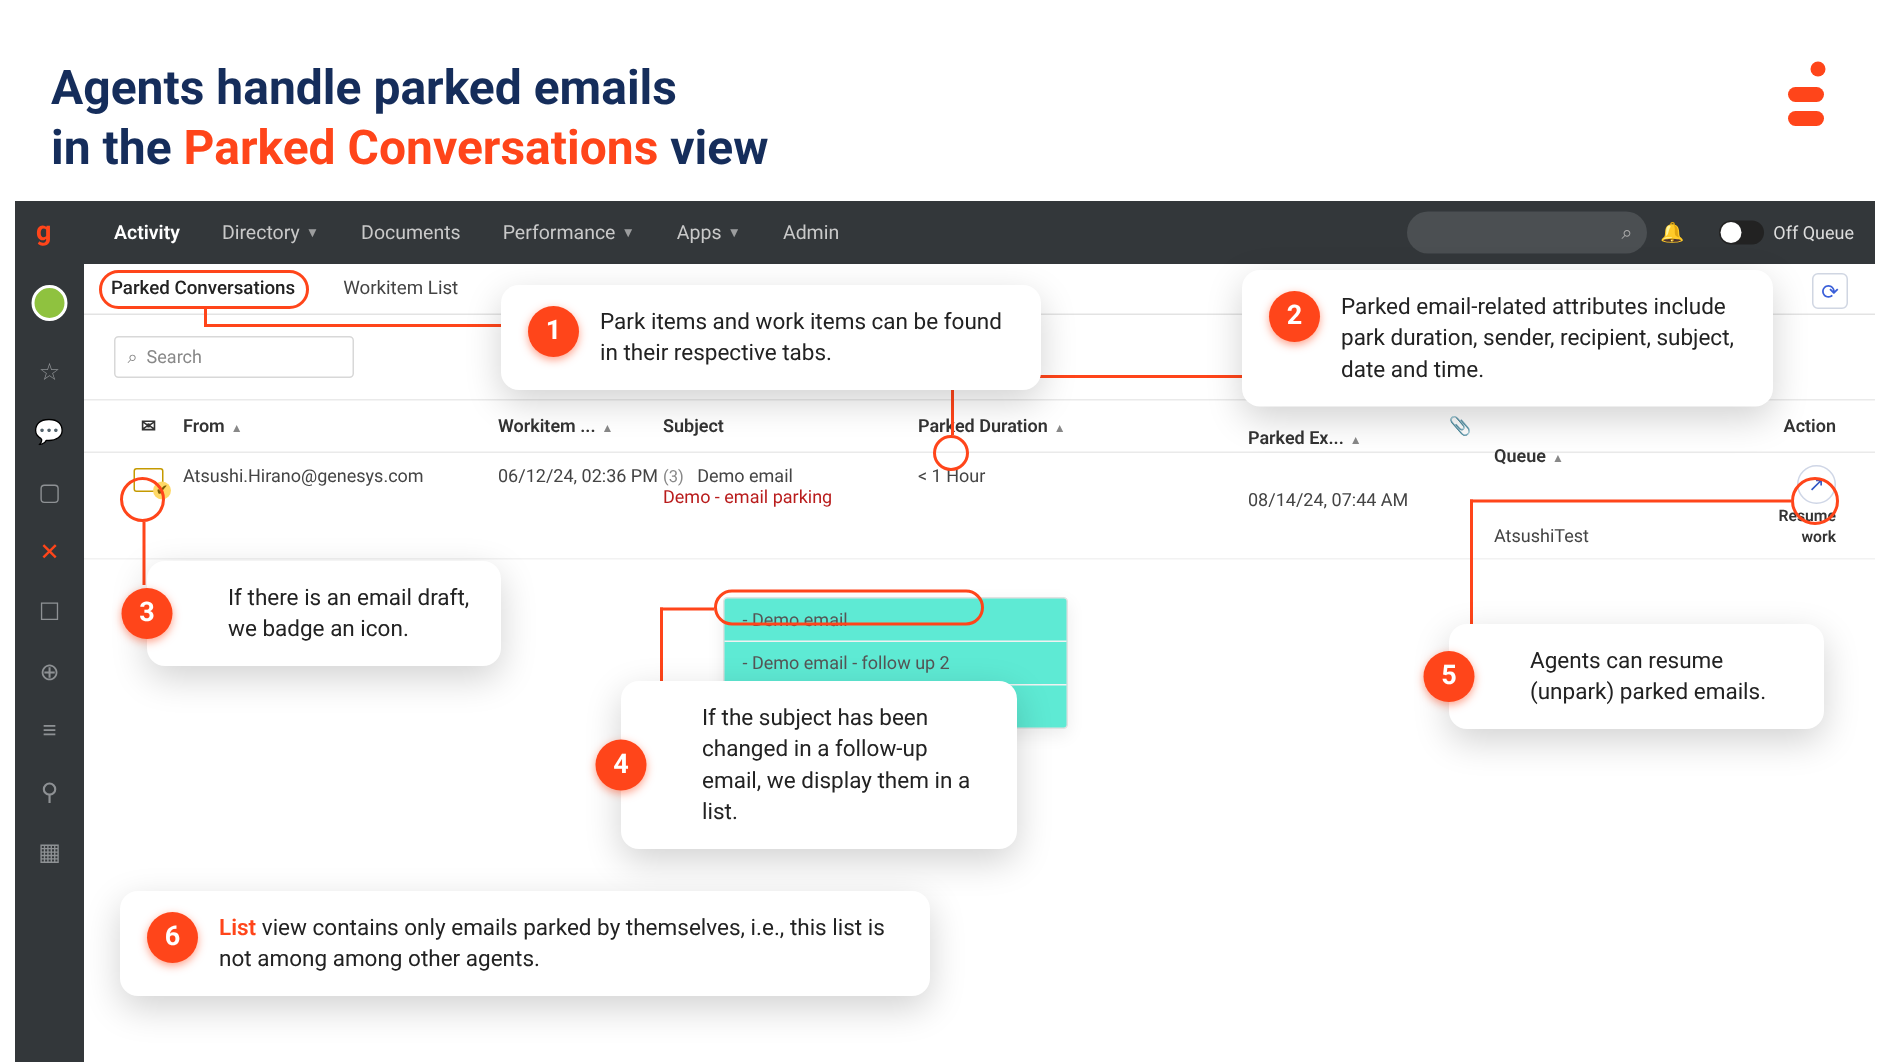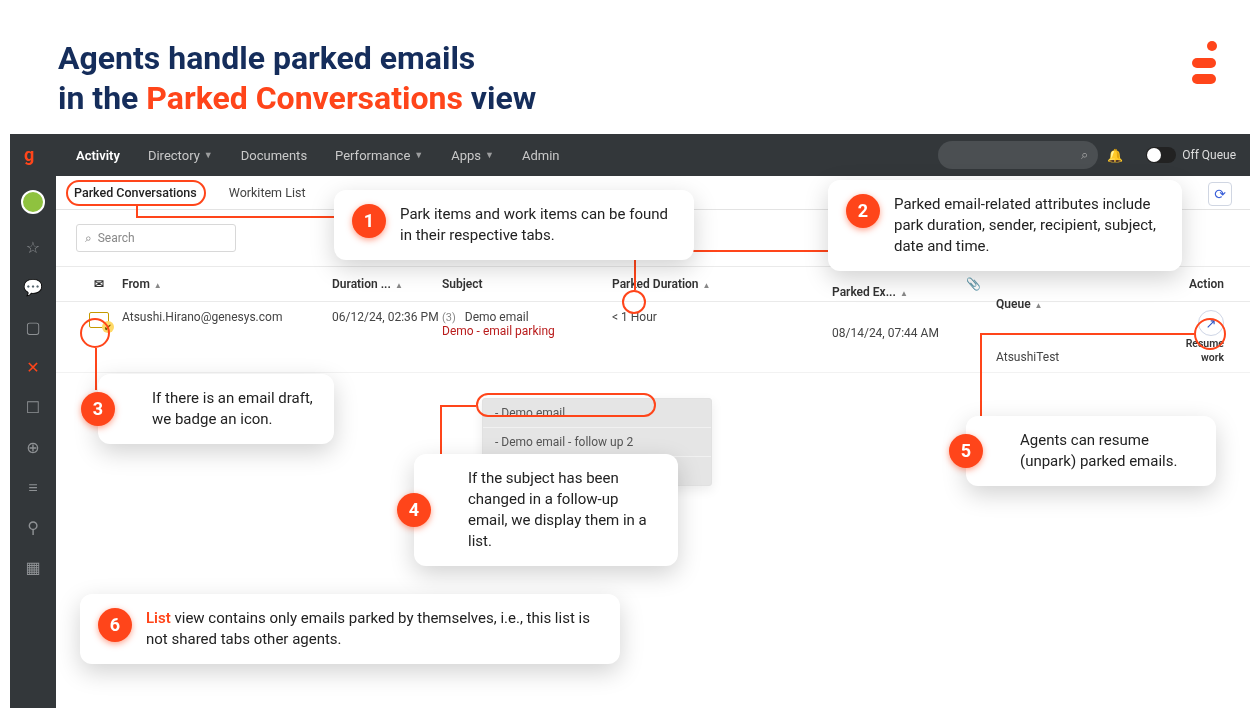--- a/index.html
+++ b/index.html
@@ -1,19 +1,19 @@
 <!DOCTYPE html>
 <html><head>
 <meta charset="utf-8">
 <style>
   * { box-sizing: border-box; margin: 0; padding: 0; font-family: -apple-system, BlinkMacSystemFont, "Segoe UI", Roboto, sans-serif; }
   body { width: 1260px; height: 708px; background: #fff; position: relative; overflow: hidden; }
 
   
-  .slide-title { position: absolute; left: 34px; top: 38px; font-size: 32px; font-weight: 700; color: #152d5b; line-height: 1.25; margin-left: 24px; }
+  .slide-title { position: absolute; left: 34px; top: 38px; font-size: 32px; font-weight: 700; color: #152d5b; line-height: 1.25; }
   .slide-title .accent { color: #ff451a; }
   .brand-logo { position: absolute; right: 40px; top: 40px; width: 32px; height: 48px; }
   .brand-logo svg { width:100%; height:100%; }
 
   
   .app { position:absolute; left:10px; top:134px; right:10px; bottom:0; background:#fff; }
 
   
   .topbar { height:42px; background:#33373a; display:flex; align-items:center; color:#c9c9c9; font-size:13px; padding-left:52px; position:relative; }
   .topbar .nav-item { padding:0 14px; display:flex; align-items:center; gap:4px; cursor:pointer; }
@@ -61,21 +61,21 @@
   .mail-icon-cell { width:46px; display:flex; justify-content:center; padding-top:2px;}
   .mail-icon { width:20px; height:16px; border:1.5px solid #c59a00; border-radius:2px; position:relative;}
   .mail-icon::after{content:"✔"; position:absolute; right:-6px; bottom:-6px; font-size:10px; background:#ffd966; border-radius:50%; width:12px; height:12px; display:flex; align-items:center; justify-content:center; color:#7a5b00;}
   .subj-combo .line1 { color:#444; }
   .subj-combo .line2 { color:#b91c1c; }
   .subj-count { color:#888; margin-right:6px; font-size:11px;}
   .resume-btn { display:inline-flex; width:26px; height:26px; border:1px solid #cfd6e6; border-radius:50%; align-items:center; justify-content:center; color:#2f55c4; font-size:13px; }
   .resume-lbl { font-size:10.5px; color:#333; margin-top:4px; font-weight:600;}
 
   
-  .subj-pop { position:absolute; left:426px; top:222px; width:230px; background:#e5e5e5; border:1px solid #e1e1e1; box-shadow:0 4px 12px rgba(0,0,0,.08); border-radius:3px; font-size:12px; color:#555; }
+  .subj-pop { position:absolute; left:426px; top:222px; width:230px; background:#5eead4; border:1px solid #e1e1e1; box-shadow:0 4px 12px rgba(0,0,0,.08); border-radius:3px; font-size:12px; color:#555; }
   .subj-pop .opt { padding:7px 12px; border-bottom:1px solid #f1f1f1; }
   .subj-pop .opt:last-child{border-bottom:none;}
 
   
   .callout { position:absolute; background:#fff; border-radius:12px; box-shadow:0 8px 24px rgba(0,0,0,.18); padding:14px 18px 14px 18px; font-size:15px; color:#222; line-height:1.4; display:flex; align-items:flex-start; gap:14px; z-index:50;}
   .num { min-width:34px; height:34px; border-radius:50%; background:#ff451a; color:#fff; font-weight:700; display:flex; align-items:center; justify-content:center; font-size:18px; flex-shrink:0; box-shadow:0 2px 6px rgba(255,69,26,.5);}
   .callout .accent { color:#ff451a; font-weight:600;}
 
   
   .ring { position:absolute; border:2.5px solid #ff451a; border-radius:999px; z-index:40; background:transparent;}
@@ -170,21 +170,21 @@
         <span>Search</span>
       </div>
     </div>
 
     <div class="tbl">
       <div class="thead">
         <div class="col-icon">
             <span>✉</span>
           </div>
         <div class="col-from"><span>From</span><span class="sort">▲</span></div>
-        <div class="col-recv"><span>Duration ...</span><span class="sort">▲</span></div>
+        <div class="col-recv"><span>Workitem ...</span><span class="sort">▲</span></div>
         <div class="col-subj"><span>Subject</span></div>
         <div class="col-dur"><span>Parked Duration</span><span class="sort">▲</span></div>
         <div class="col-exp"><span>Parked Ex...</span><span class="sort">▲</span></div>
         <div class="col-att"><span>📎</span></div>
         <div class="col-queue"><span>Queue</span><span class="sort">▲</span></div>
         <div class="col-act"><span>Action</span></div>
       </div>
 
       <div class="trow">
         <div class="mail-icon-cell">
@@ -265,15 +265,15 @@
 </div>
 
 <div class="callout leftnum" style="left:966px; top:416px; width:250px;">
   <div class="num">5</div>
   <div>Agents can resume (unpark) parked emails.</div>
 </div>
 
 <div class="callout" style="left:80px; top:594px; width:540px;">
   <div class="num">6</div>
   <div>
-    <span class="accent">List</span><span> view contains only emails parked by themselves, i.e., this list is not shared tabs other agents.</span>
+    <span class="accent">List</span><span> view contains only emails parked by themselves, i.e., this list is not among among other agents.</span>
   </div>
 </div>
 
 </body></html>

